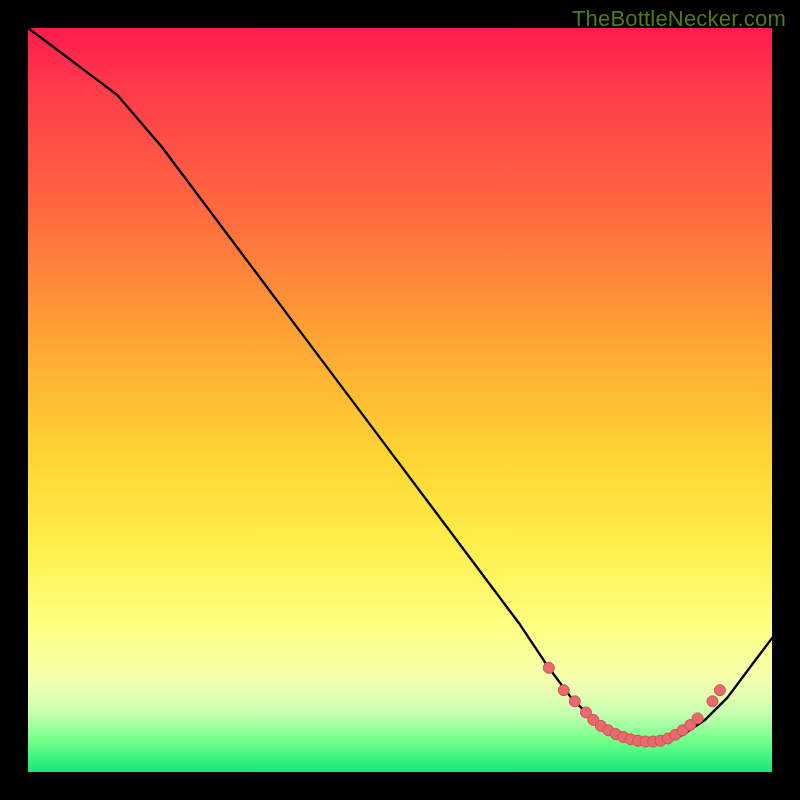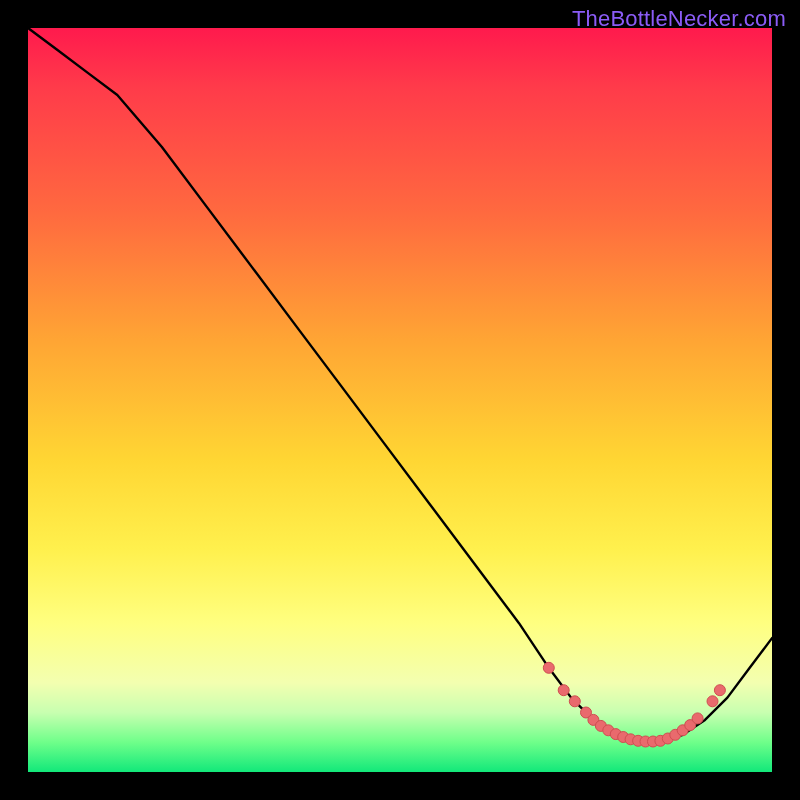--- a/index.html
+++ b/index.html
@@ -36,21 +36,21 @@
       #f3ffb0 88%,
       #c8ffb0 92%,
       #6fff8a 96%,
       #12e87a 100%
     );
   }
   .watermark {
     position: absolute;
     top: 6px;
     right: 14px;
-    color: #8b5cf6;
+    color: #4d7c0f;
     font-size: 22px;
     letter-spacing: 0.2px;
     user-select: none;
   }
   svg.curve {
     position: absolute;
     left: 0;
     top: 0;
     width: 744px;
     height: 744px;

